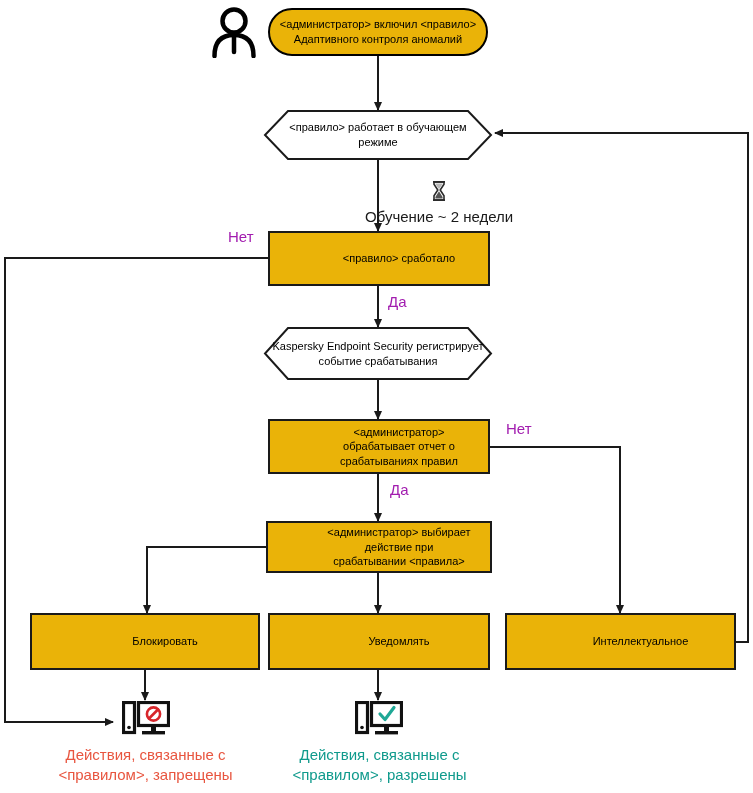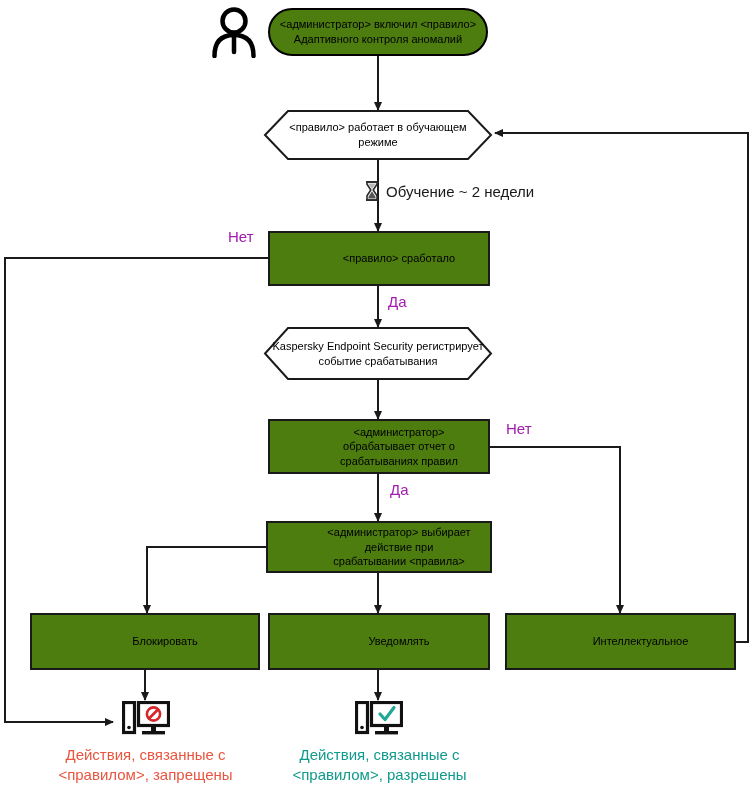--- a/index.html
+++ b/index.html
@@ -28,21 +28,21 @@
     pointer-events: none;
   }
   .node {
     position: absolute;
     box-sizing: border-box;
     display: flex;
     align-items: center;
     justify-content: center;
     text-align: center;
     color: #000000;
-    background: #4d7c0f;
+    background: #eab308;
   }
   .rect {
     border: 2px solid #1a1a1a;
     padding-left: 40px;
   }
   .rounded {
     border: 2px solid #000000;
     border-radius: 26px;
   }
   .node .txt {
@@ -158,21 +158,21 @@
   </div>
 
   <div class="hex-wrap" style="left:264px; top:110px; width:228px; height:50px;">
     <svg width="228" height="50" viewBox="0 0 228 50">
       <polygon points="24,1 204,1 227,25 204,49 24,49 1,25" fill="#ffffff" stroke="#1a1a1a" stroke-width="2"></polygon>
     </svg>
     <div class="hex-label">&lt;правило&gt;  работает в обучающем
 режиме</div>
   </div>
 
-  <div class="note" style="left:365px; top:181px;">
+  <div class="note" style="left:365px; top:181px;flex-direction:column;">
     <span style="display:inline-flex;">
       <svg width="14" height="20" viewBox="0 0 14 20">
         <path d="M2,1 L12,1 L12,3.2 L8.2,9 L12,14.8 L12,19 L2,19 L2,14.8 L5.8,9 L2,3.2 Z" fill="#ffffff" stroke="#2b2b2b" stroke-width="1.6"></path>
         <path d="M3.4,2.4 L10.6,2.4 L10.6,3.1 L7,8.3 L3.4,3.1 Z" fill="#b9b9b9"></path>
         <path d="M7,10.2 L10.6,15.9 L10.6,17.6 L3.4,17.6 L3.4,15.9 Z" fill="#555555"></path>
         <rect x="1" y="0" width="12" height="1.8" fill="#2b2b2b"></rect>
         <rect x="1" y="18.2" width="12" height="1.8" fill="#2b2b2b"></rect>
       </svg>
     </span>
     <span>Обучение ~ 2 недели</span>

